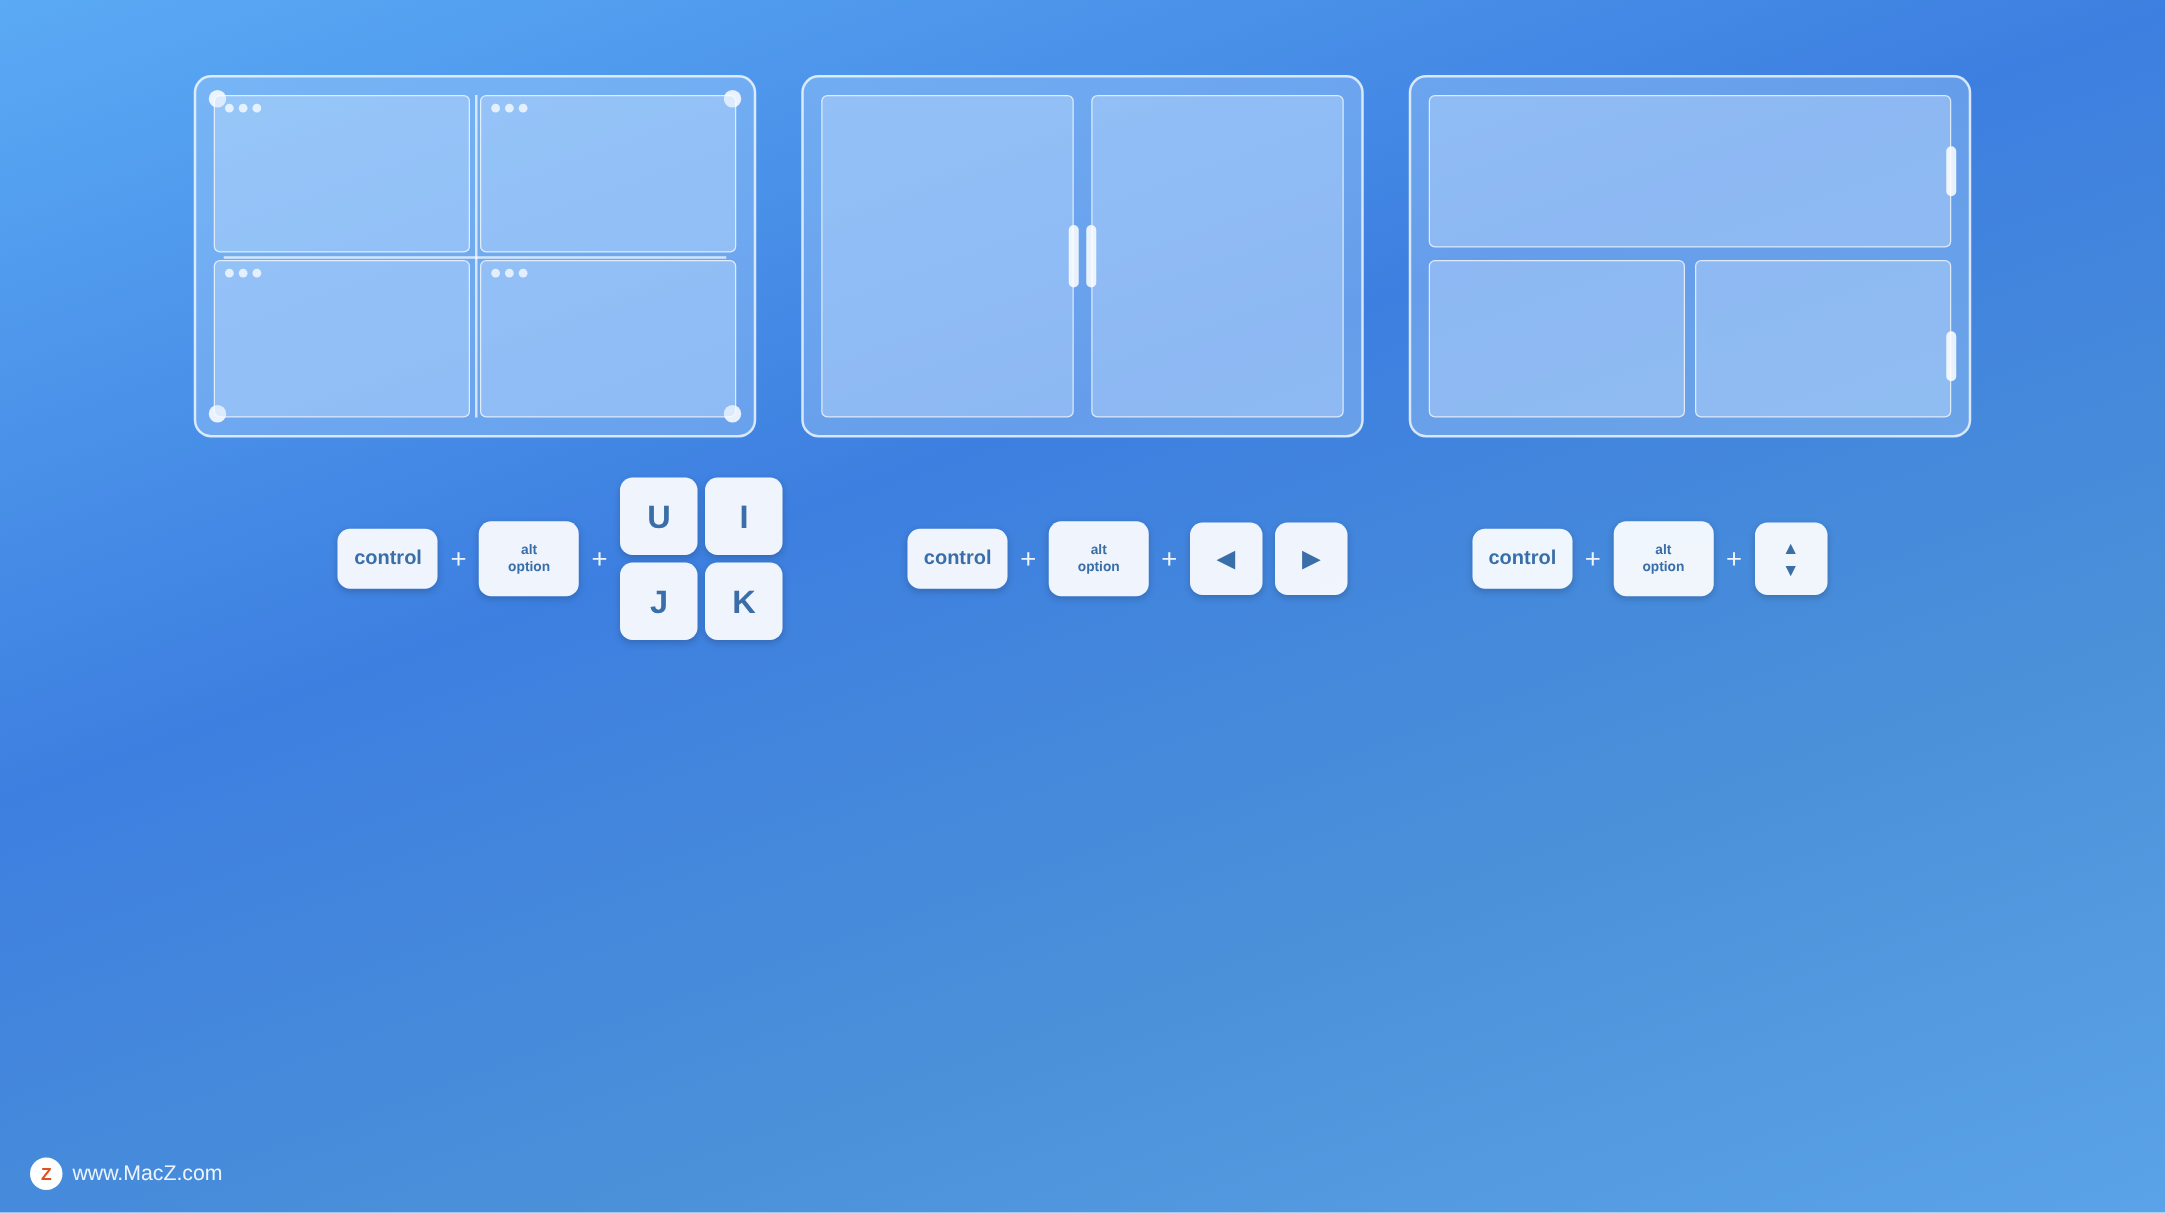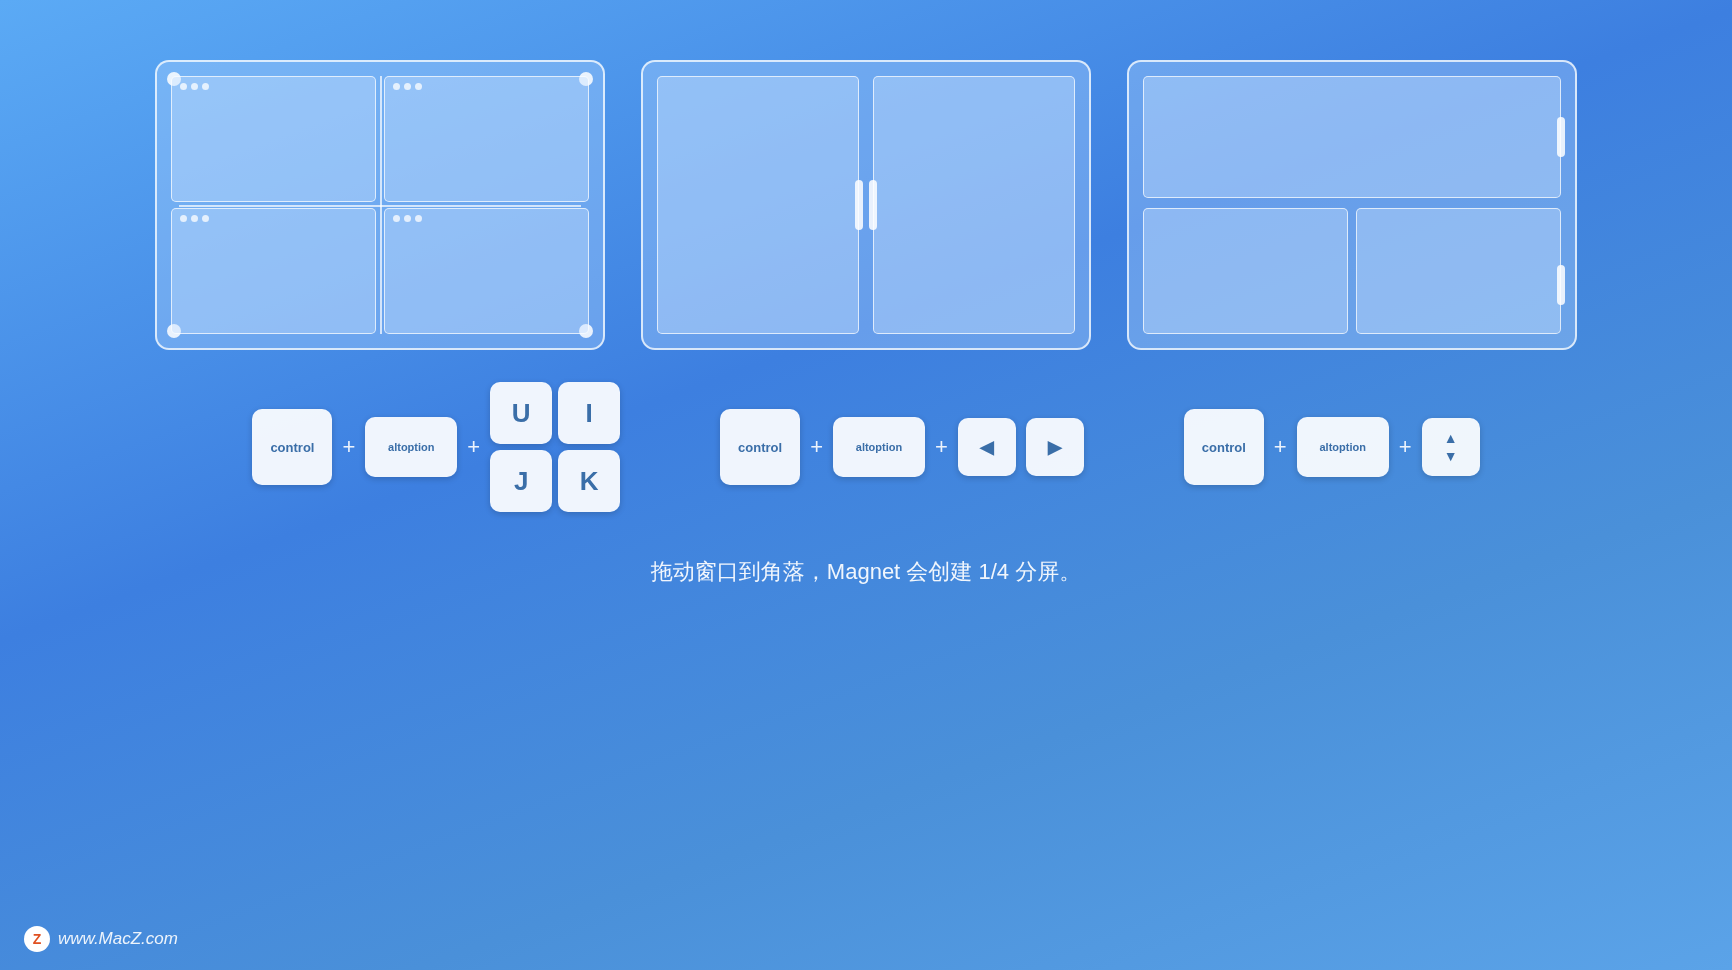--- a/index.html
+++ b/index.html
@@ -181,30 +181,30 @@
       border-radius: 10px;
       color: #3a6ea8;
       font-weight: 600;
       display: flex;
       align-items: center;
       justify-content: center;
       box-shadow: 0 2px 6px rgba(0,0,0,0.18);
     }
 
     .key-control {
-      width: 80px; height: 76px;
-      font-size: 13px;
+      width: 80px; height: 48px;
+      font-size: 16px;
       flex-direction: column;
       gap: 0;
     }
 
     .key-alt {
-      width: 92px; height: 60px;
+      width: 80px; height: 60px;
       font-size: 11px;
-      flex-direction: row;
+      flex-direction: column;
       text-align: right;
       line-height: 1.3;
     }
 
     .key-letter {
       width: 62px; height: 62px;
       font-size: 26px;
       font-weight: 700;
     }
 
@@ -270,21 +270,20 @@
       display: flex; align-items: center; justify-content: center;
       font-size: 14px;
       font-weight: 800;
       color: #e05020;
     }
 
     .footer-url {
       color: rgba(255,255,255,0.9);
       font-size: 17px;
       font-weight: 500;
-      font-style: italic;
     }
   </style>
 </head>
 <body>
 
 <div class="monitors-row">
 
   <div class="monitor monitor-1">
     <div class="corner-dot tl"></div>
     <div class="corner-dot tr"></div>
@@ -407,21 +406,20 @@
     <div class="key key-arrow-updown">
       <span>▲</span>
       <span>▼</span>
     </div>
   </div>
 
 </div>
 
 <div class="text-section">
   <div class="sub-text">
-    <div>拖动窗口到角落，Magnet 会创建 1/4 分屏。</div>
   </div>
 </div>
 
 <div class="footer">
   <div class="footer-logo">
     <span>Z</span>
   </div>
   <span class="footer-url">www.MacZ.com</span>
 </div>
 

